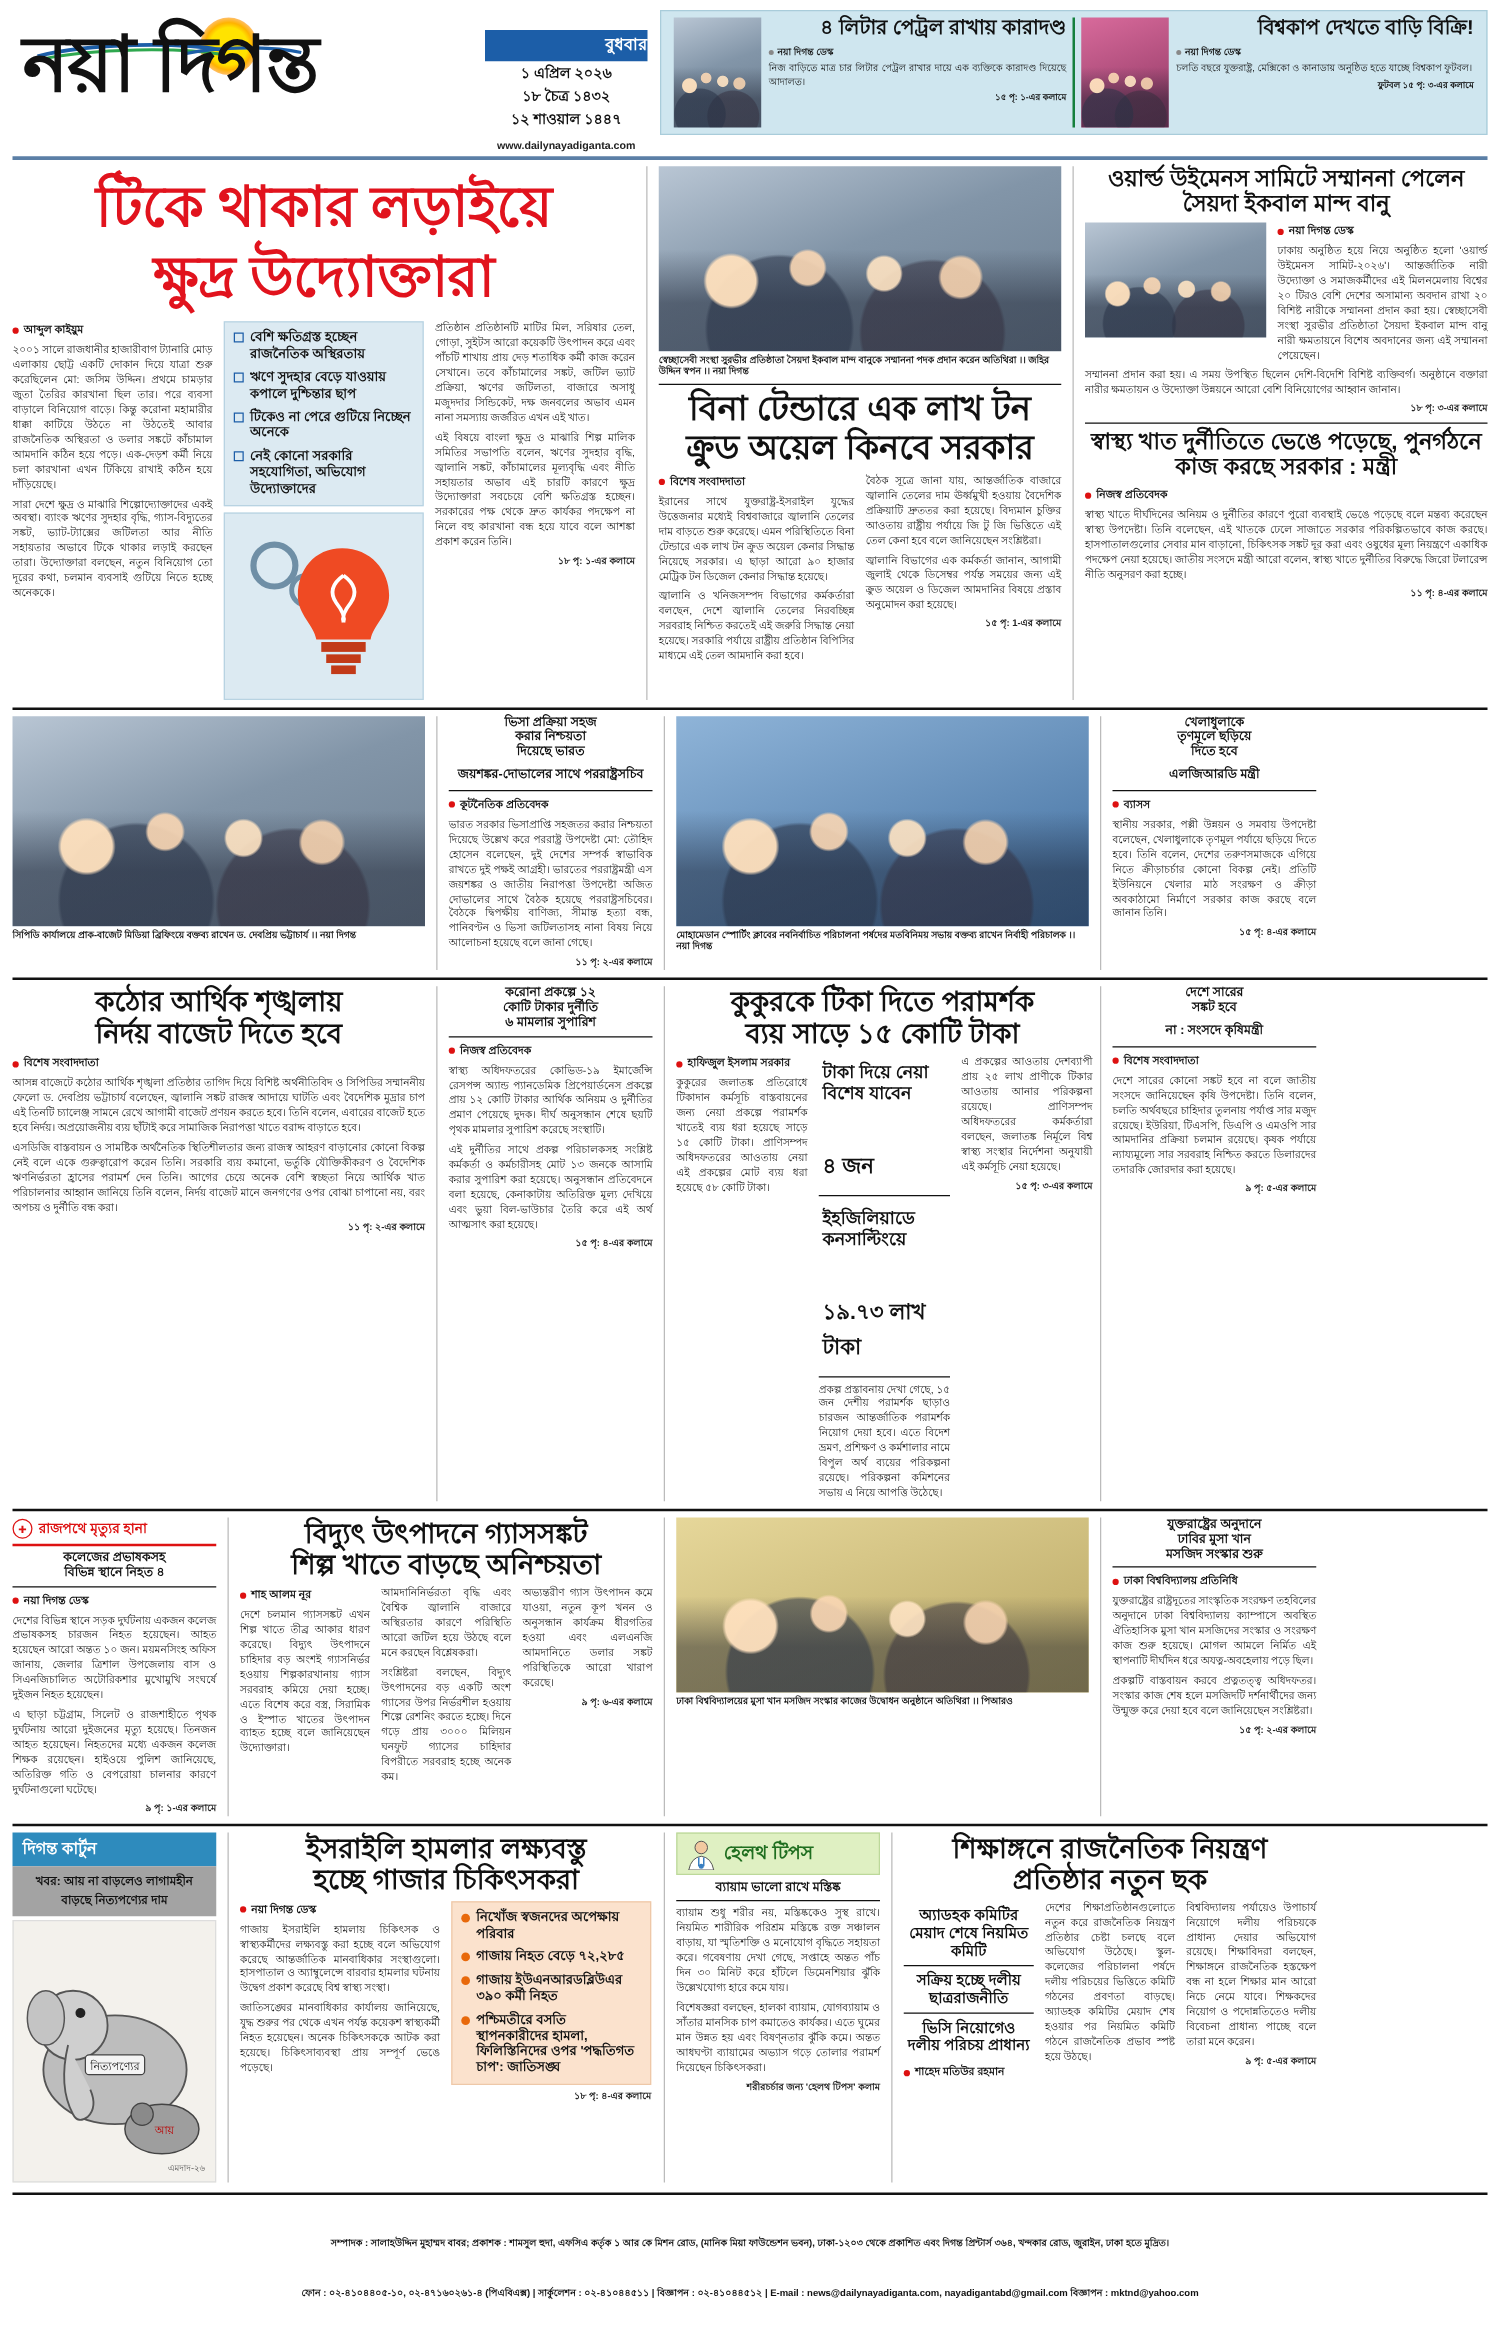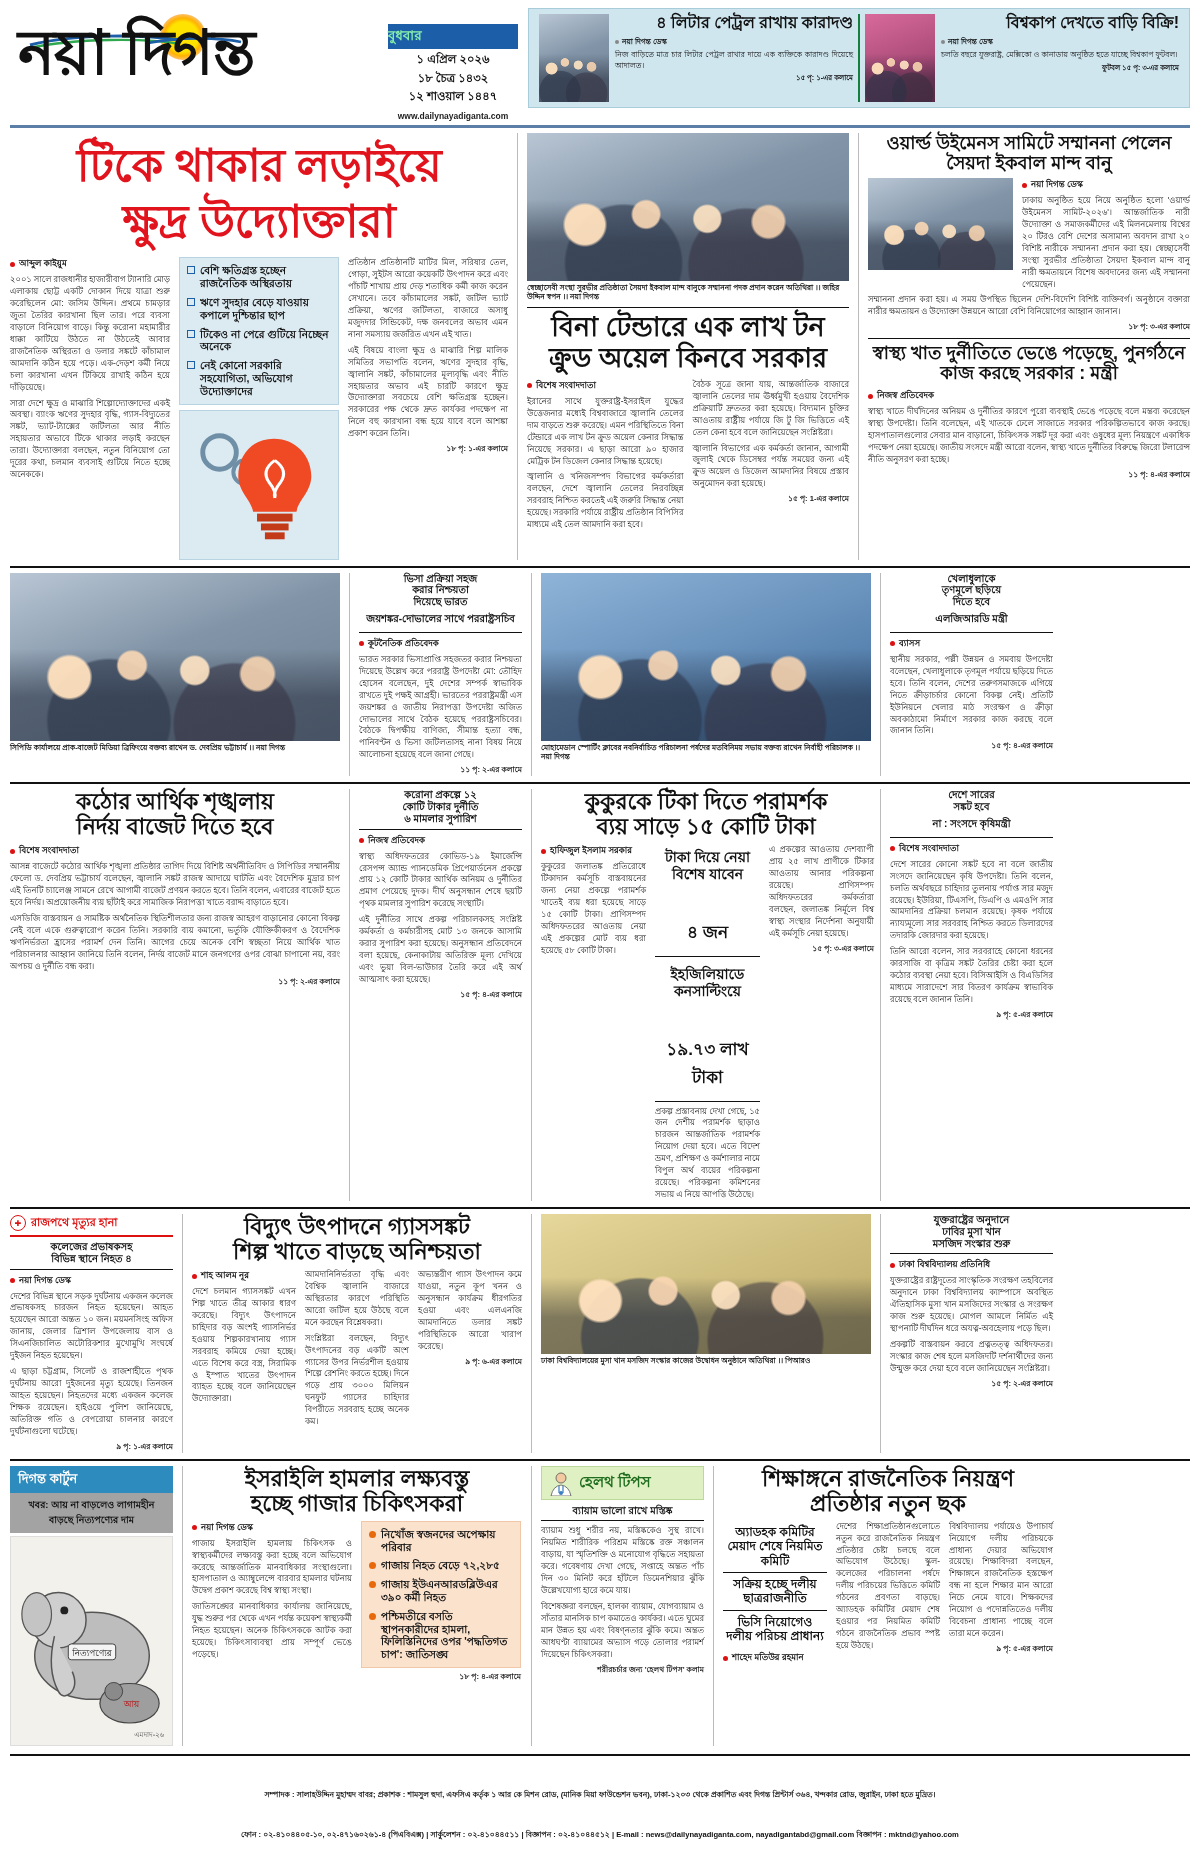--- a/index.html
+++ b/index.html
@@ -57,22 +57,22 @@
     background: radial-gradient(circle, #ffe300 0 46%, #ffb300 58%, rgba(255,140,0,.55) 72%, rgba(255,120,0,0) 100%);
   }
   .swoosh { position: absolute; left: 18px; top: 26px; width: 215px; height: 18px; }
   .logo-text {
     position: absolute; left: 8px; top: 14px; width: 350px;
     font-size: 62px; font-weight: bold; letter-spacing: -1px; color: #111;
     line-height: 1; white-space: nowrap;
   }
   .datebox { margin-left: 18px; padding-top: 16px; width: 130px; flex: none; }
   .weekday {
-    background: #1c5ea8; color: #86efac; font-weight: bold; font-size: 13px;
-    text-align: left; padding: 2px 0; letter-spacing: .3px;
+    background: #1c5ea8; color: #ffffff; font-weight: bold; font-size: 13px;
+    text-align: right; padding: 2px 0; letter-spacing: .3px;
   }
   .dateline { font-size: 11.5px; font-weight: bold; text-align: center; margin-top: 3px; line-height: 1.35; }
   .weburl { font-size: 8.5px; font-weight: bold; text-align: center; margin-top: 6px; color: #222; }
 
   
   .teasers {
     margin-left: 10px; flex: 1; display: flex; gap: 0;
     background: #cfe6ef; border: 1px solid #a9ccda; padding: 5px;
   }
   .teaser { flex: 1; display: flex; gap: 6px; padding: 0 5px; }
@@ -130,21 +130,21 @@
   .tag-red .circ {
     width: 16px; height: 16px; border: 1.6px solid #d11; border-radius: 50%;
     display:flex;align-items:center;justify-content:center;font-size:8px; flex:none;
   }
   .cream-tag {
     background: #fbeccd; font-size: 10.5px; font-weight: bold; text-align: center;
     padding: 3px 2px; color: #7a4a00;
   }
   .subpoint { font-size: 14px; font-weight: bold; text-align: center; line-height: 1.2; padding: 7px 2px; }
 
-  .inset-box { text-align: center; padding: 5px 3px; }
+  .inset-box { text-align: left; padding: 5px 3px; }
   .inset-big { font-size: 14px; font-weight: bold; line-height: 1.2; }
   .inset-num { font-size: 17px; font-weight: bold; margin-top: 36px; }
 
   .sec-head-blue {
     background: #2e8bbd; color: #fff; font-weight: bold; font-size: 13px; padding: 3px 8px;
   }
   .health-badge {
     background: #dff0c2; border: 1px solid #bcd89a; display:flex; align-items:center; gap:5px;
     padding: 3px 6px;
   }
@@ -407,21 +407,20 @@
 
     <div class="vdiv"></div>
 
     <div style="width:163px">
       <div class="h-sm">দেশে সারের</div>
       <div class="h-sm">সঙ্কট হবে</div>
       <div class="kicker">না : সংসদে কৃষিমন্ত্রী</div>
       <div class="rule-thin" style="margin:4px 0"></div>
       <div class="byline">বিশেষ সংবাদদাতা</div>
       <div class="body-text">দেশে সারের কোনো সঙ্কট হবে না বলে জাতীয় সংসদে জানিয়েছেন কৃষি উপদেষ্টা। তিনি বলেন, চলতি অর্থবছরে চাহিদার তুলনায় পর্যাপ্ত সার মজুদ রয়েছে। ইউরিয়া, টিএসপি, ডিএপি ও এমওপি সার আমদানির প্রক্রিয়া চলমান রয়েছে। কৃষক পর্যায়ে ন্যায্যমূল্যে সার সরবরাহ নিশ্চিত করতে ডিলারদের তদারকি জোরদার করা হয়েছে।</div>
-      <div class="body-text" style="margin-top:4px">তিনি আরো বলেন, সার সরবরাহে কোনো ধরনের কারসাজি বা কৃত্রিম সঙ্কট তৈরির চেষ্টা করা হলে কঠোর ব্যবস্থা নেয়া হবে। বিসিআইসি ও বিএডিসির মাধ্যমে সারাদেশে সার বিতরণ কার্যক্রম স্বাভাবিক রয়েছে বলে জানান তিনি।</div>
       <div class="jump">৯ পৃ: ৫-এর কলামে</div>
     </div>
   </div>
 
   <div class="rule-thick" style="margin:6px 0 5px"></div>
 
   <div class="cols">
 
     <div style="width:163px">
       <div class="tag-red">

